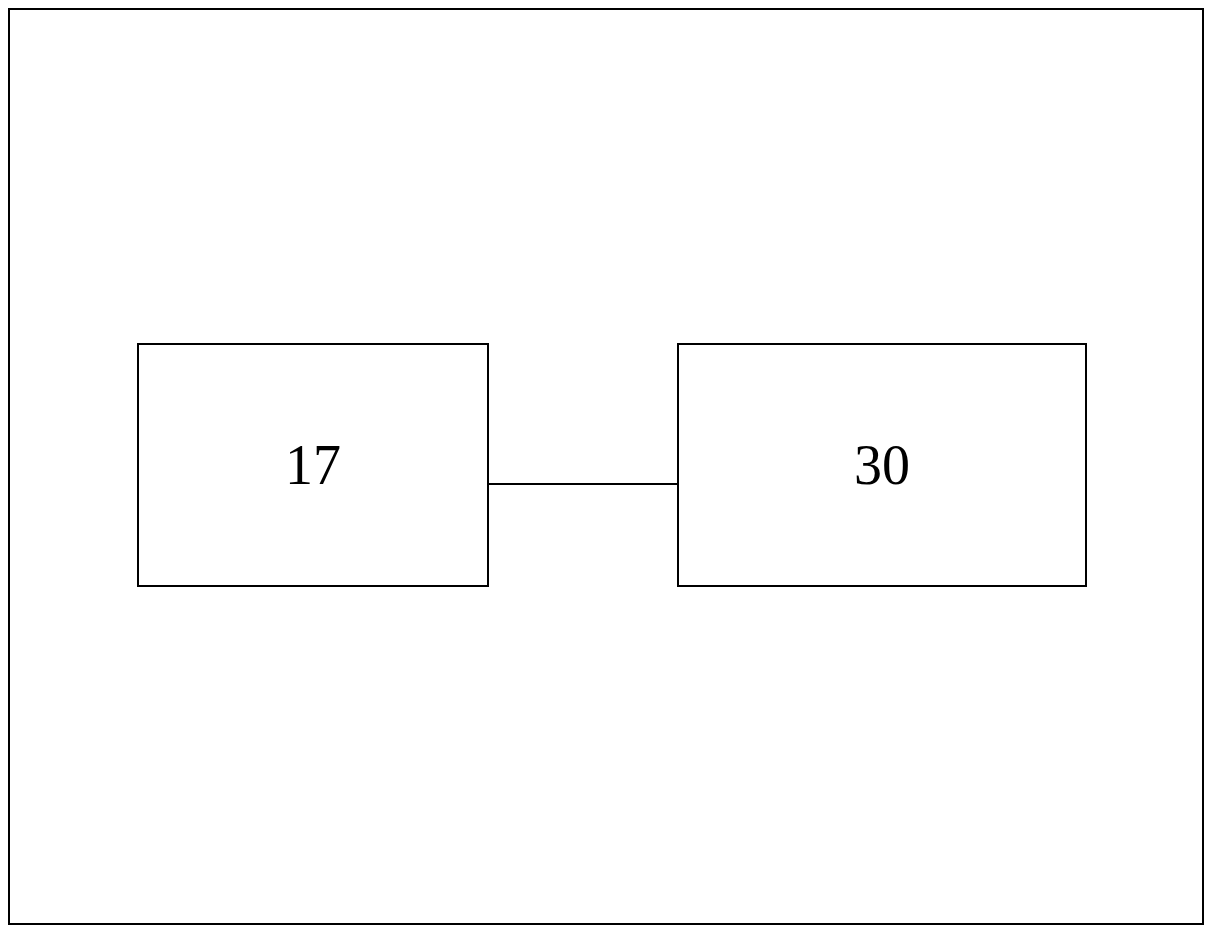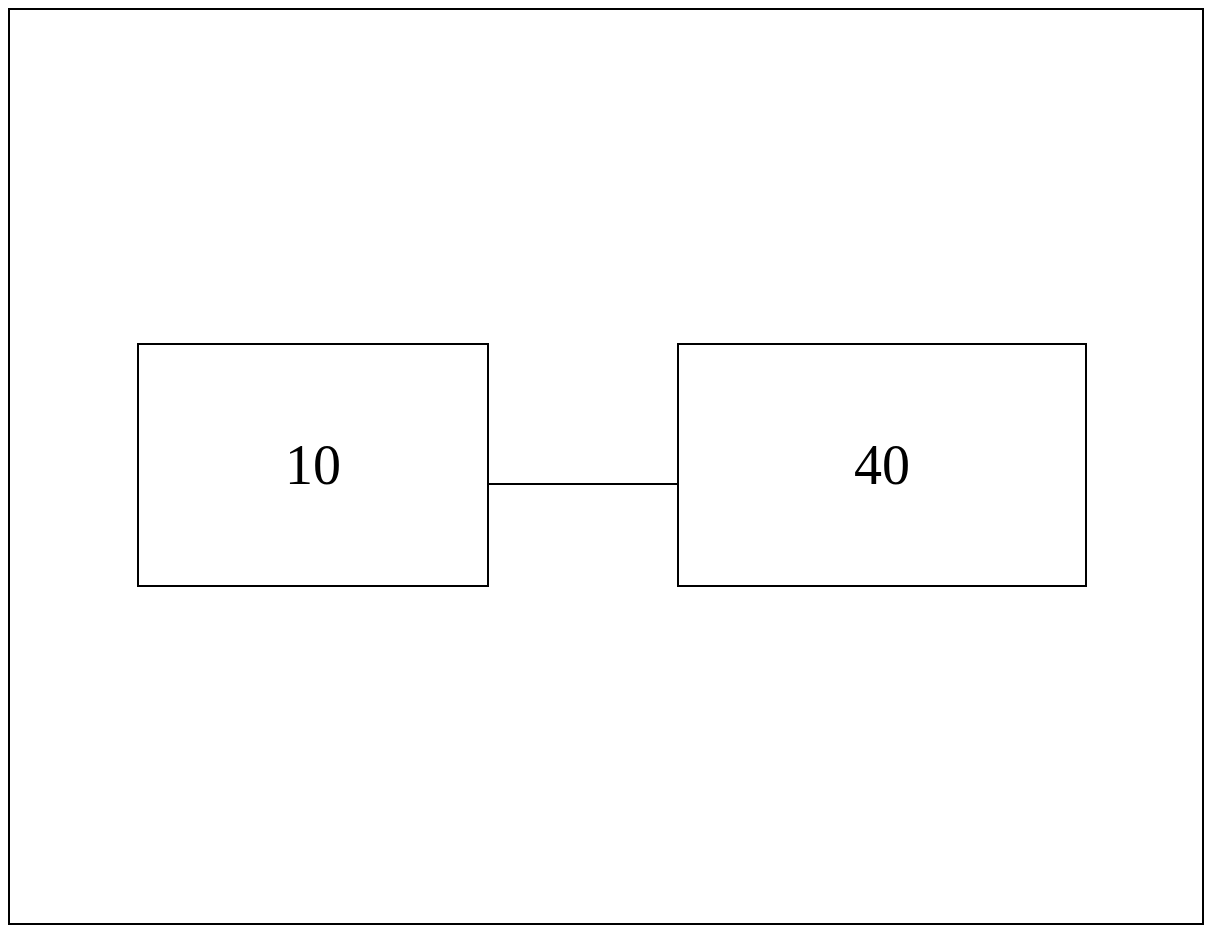--- a/index.html
+++ b/index.html
@@ -58,21 +58,21 @@
       width: 188px;
       height: 2px;
       background: #000000;
     }
   </style>
 </head>
 <body>
 
 <div class="outer-frame">
   <div class="box box-left">
-    <span>10</span>
+    <span>17</span>
   </div>
 
   <div class="connector"></div>
 
   <div class="box box-right">
-    <span>40</span>
+    <span>30</span>
   </div>
 </div>
 
 </body></html>

